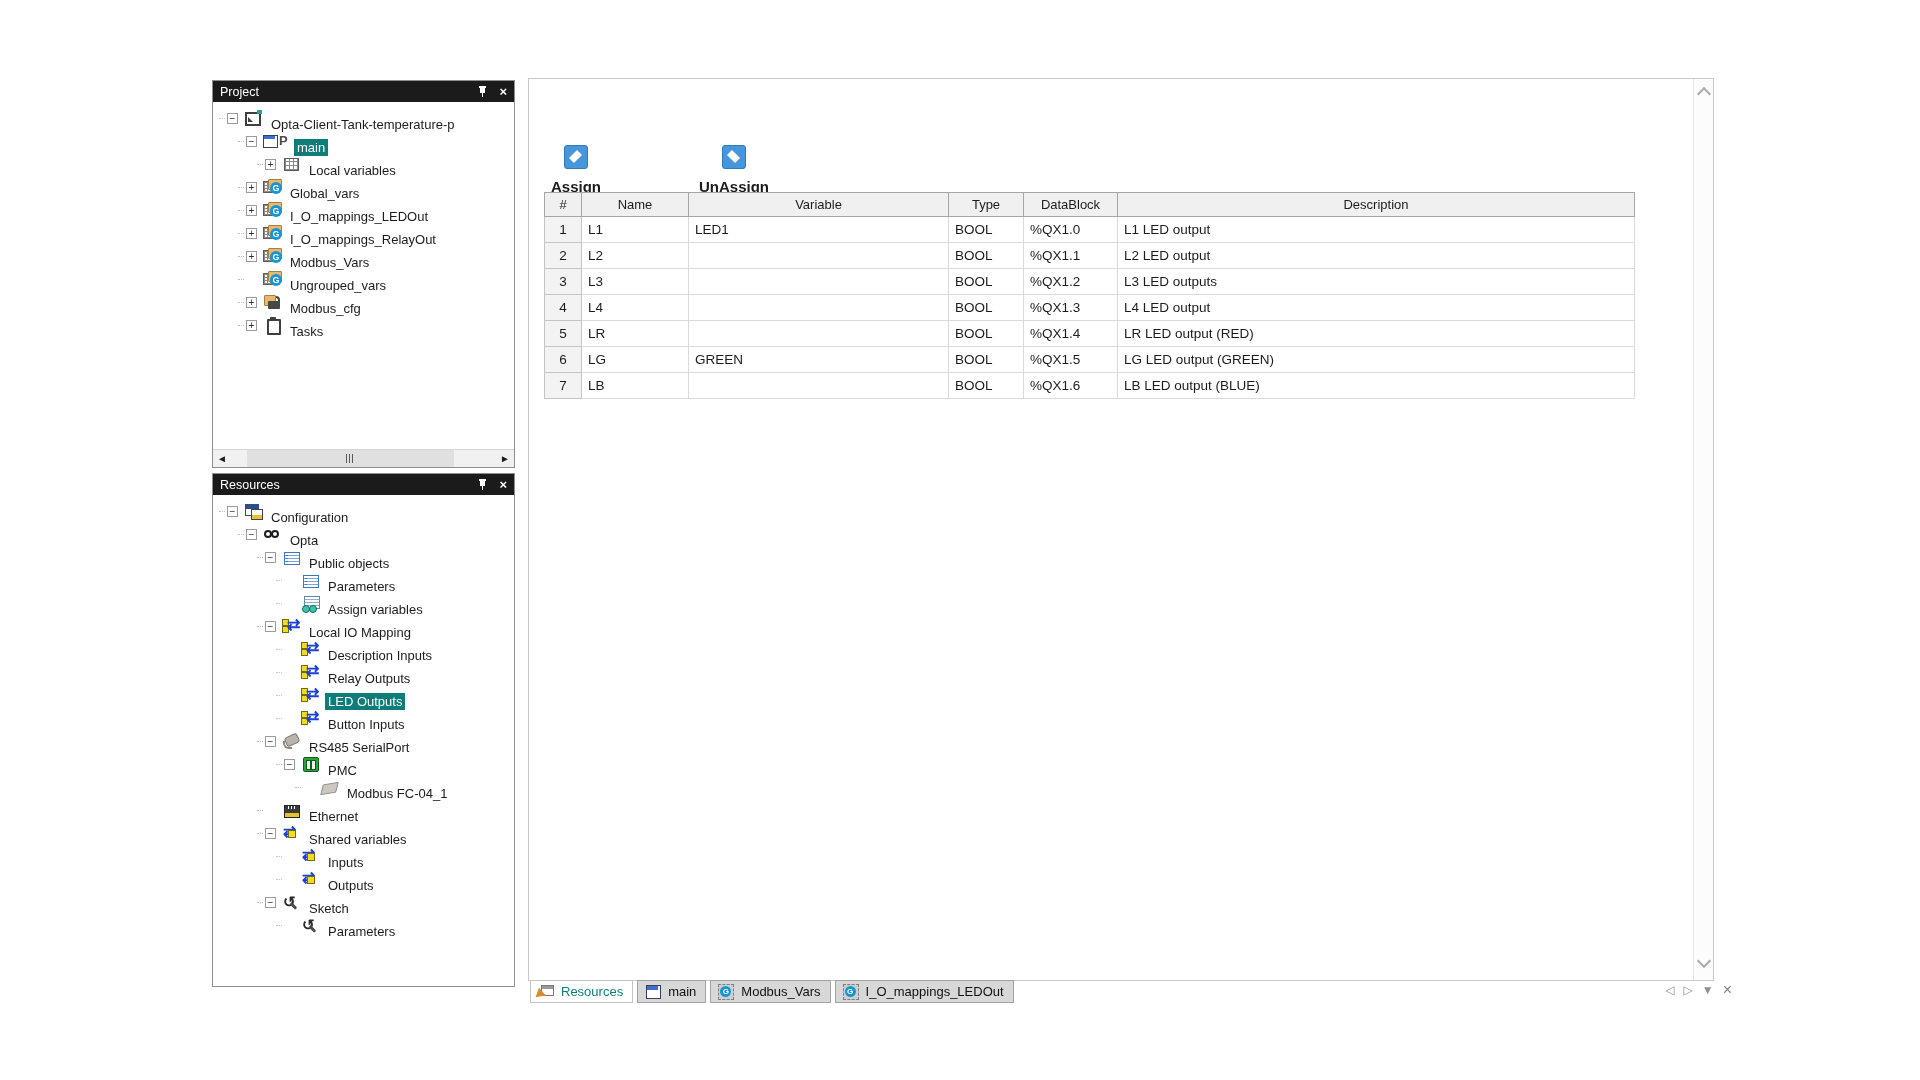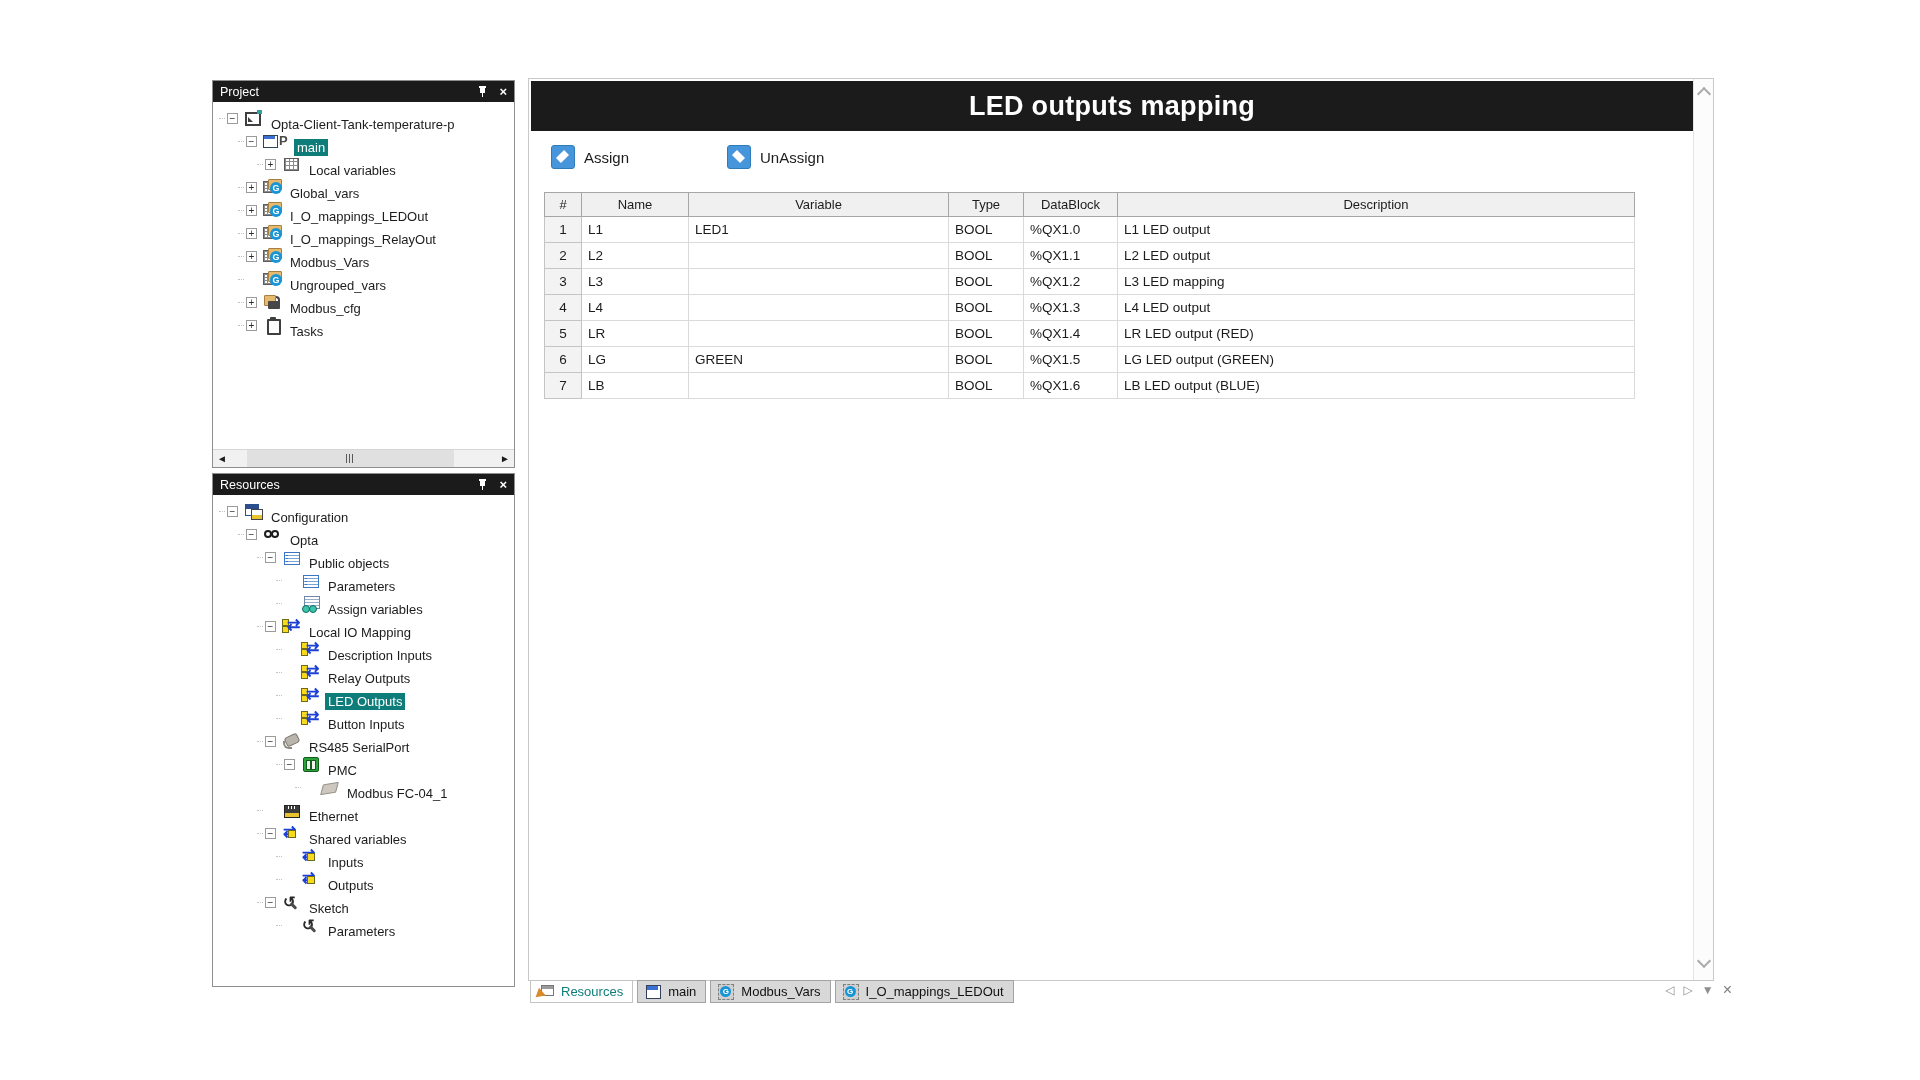--- a/index.html
+++ b/index.html
@@ -111,21 +111,21 @@
 
   .sketch-icon::before{content:'\21BA';position:absolute;left:1px;top:-1px;font-size:15px;font-weight:bold;color:#2a2a2a;}
   .sketch-icon i.a{left:10px;top:8px;width:3px;height:8px;background:#4a4a4a;transform:rotate(-45deg);border-radius:0 0 2px 2px;}
 
   
   #main-panel{position:absolute;left:528px;top:78px;width:1186px;height:903px;
       border:1px solid #c9c9c9;background:#fff;box-sizing:border-box;}
   .doc-title{position:absolute;left:2px;right:20px;top:2px;height:50px;background:#1b1b1b;color:#fff;
       font-size:27px;font-weight:bold;display:flex;align-items:center;justify-content:center;letter-spacing:.3px;}
   .toolbar{position:absolute;left:22px;top:66px;display:flex;gap:98px;}
-  .tool-btn{display:flex;align-items:center;gap:9px;font-size:15px;font-weight:normal;cursor:pointer;}
+  .tool-btn{display:flex;align-items:center;gap:9px;font-size:15px;font-weight:bold;cursor:pointer;flex-direction:column;}
   .tool-ic{width:22px;height:22px;background:#4796dc;border:1px solid #2f7ab8;border-radius:3px;position:relative;}
   .tool-ic::after{content:'';position:absolute;left:4px;top:4px;width:13px;height:13px;background:#fff;
       clip-path:polygon(0 62%,62% 0,100% 38%,38% 100%);}
   .tool-ic.unassign::after{transform:scaleX(-1);}
 
   table.map{border-collapse:collapse;position:absolute;left:15px;top:113px;table-layout:fixed;
       border:1px solid #9a9a9a;font-size:13.5px;}
   .map col.c0{width:37px;} .map col.c1{width:107px;} .map col.c2{width:260px;}
   .map col.c3{width:75px;} .map col.c4{width:94px;} .map col.c5{width:517px;}
   .map th{background:#f0f0f0;border:1px solid #a6a6a6;font-weight:normal;font-size:13px;height:23px;padding:0 4px;
@@ -486,21 +486,20 @@
         <span class="t-icon sketch-icon">
           <i class="a"></i>
           <i class="b"></i>
         </span>
         <span class="tlabel">Parameters</span>
       </div>
     </div>
 </div>
 
 <div id="main-panel">
-  <div class="doc-title">LED outputs mapping</div>
 
   <div class="toolbar">
     <div class="tool-btn">
       <span class="tool-ic"></span>
       <span>Assign</span>
     </div>
     <div class="tool-btn">
       <span class="tool-ic unassign"></span>
       <span>UnAssign</span>
     </div>
@@ -541,21 +540,21 @@
           <td class="">BOOL</td>
           <td class="">%QX1.1</td>
           <td class="">L2 LED output</td>
         </tr>
         <tr>
           <td class="num">3</td>
           <td class="">L3</td>
           <td class=""></td>
           <td class="">BOOL</td>
           <td class="">%QX1.2</td>
-          <td class="">L3 LED mapping</td>
+          <td class="">L3 LED outputs</td>
         </tr>
         <tr>
           <td class="num">4</td>
           <td class="">L4</td>
           <td class=""></td>
           <td class="">BOOL</td>
           <td class="">%QX1.3</td>
           <td class="">L4 LED output</td>
         </tr>
         <tr>

